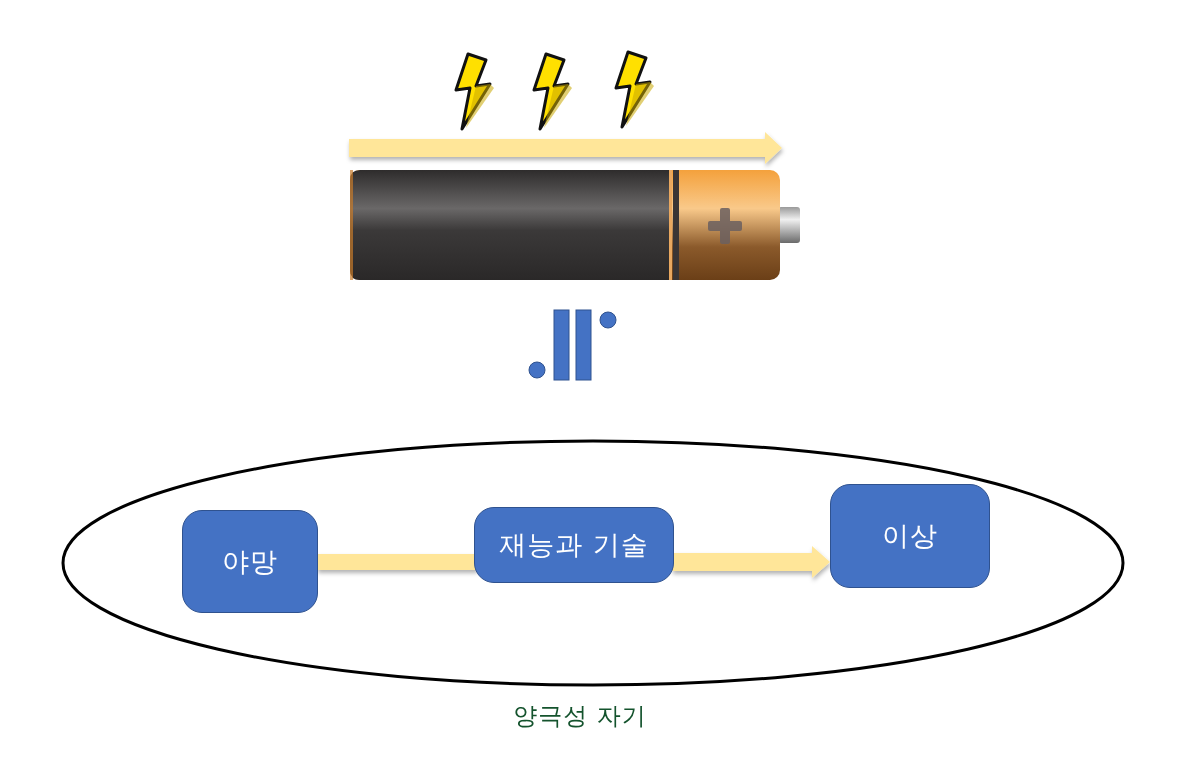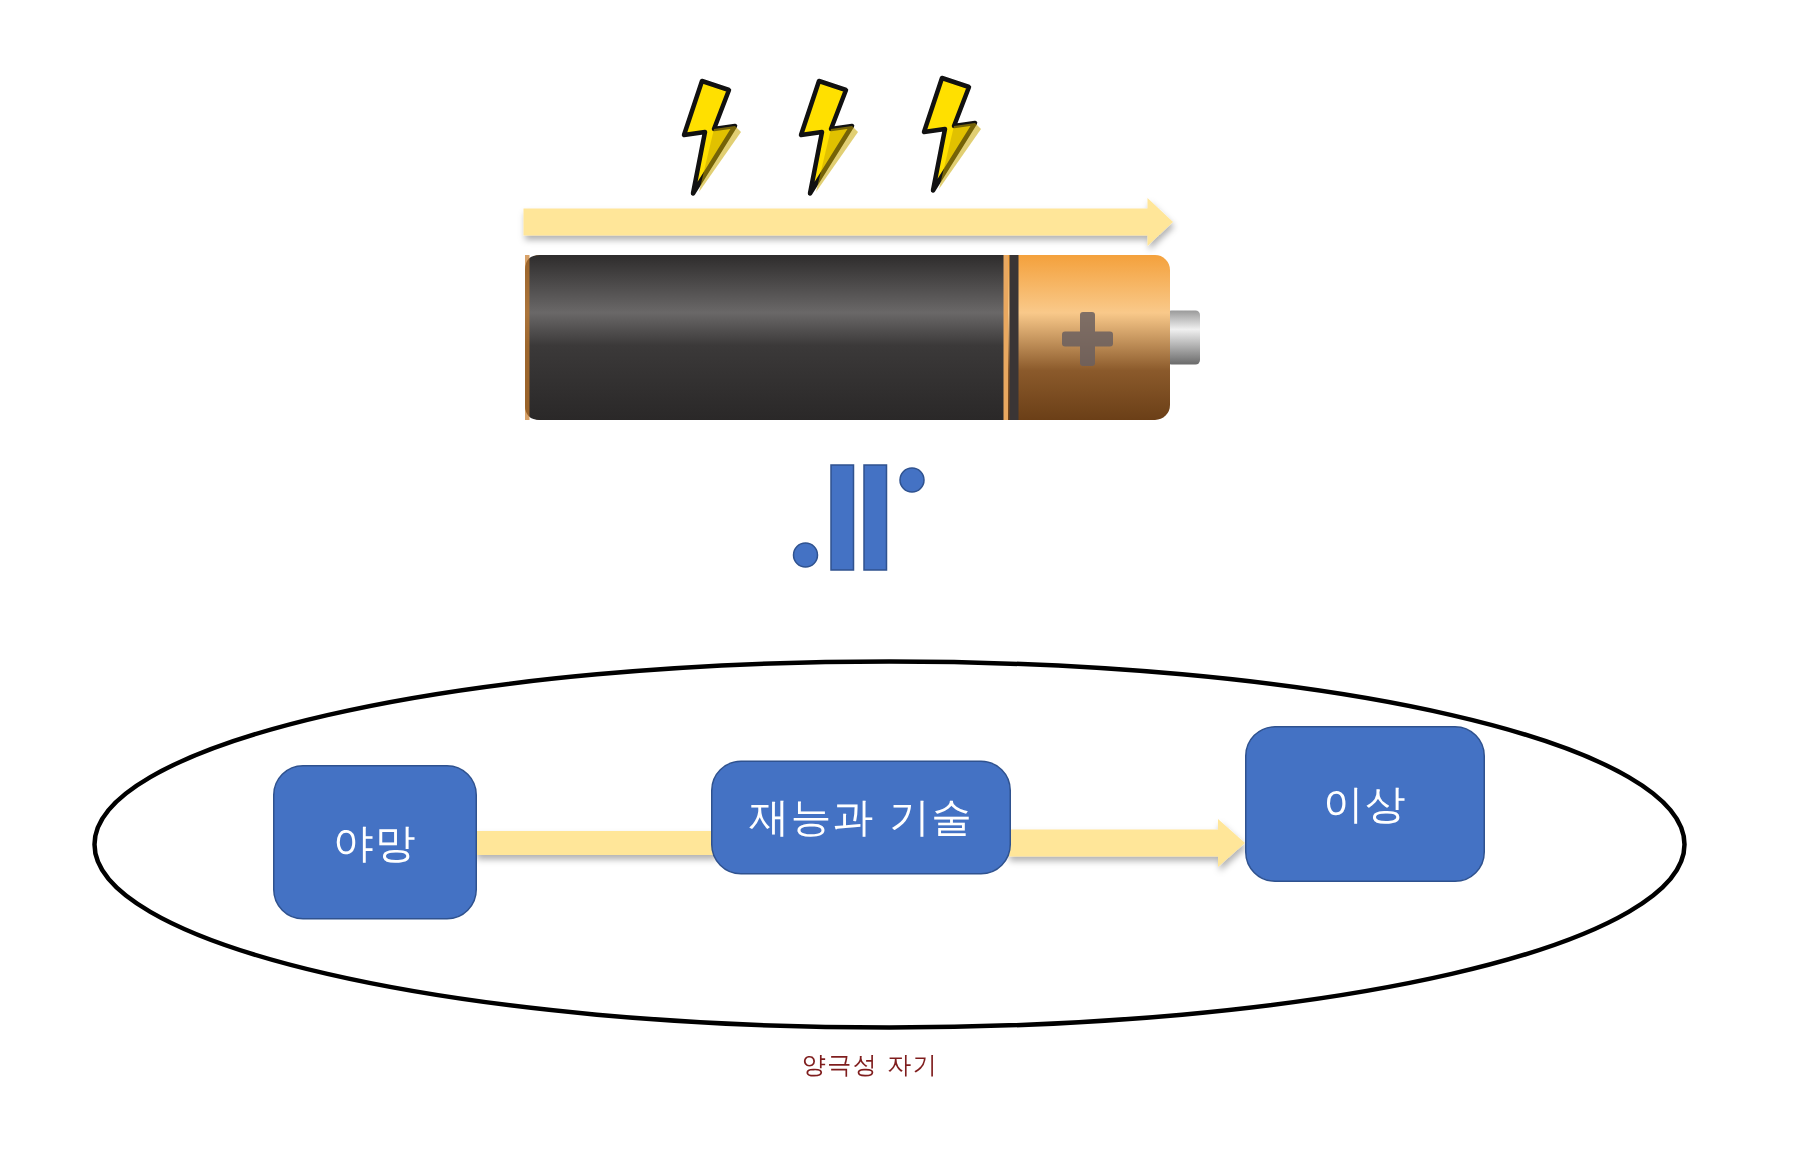--- a/index.html
+++ b/index.html
@@ -8,21 +8,21 @@
   svg.layer { position: absolute; left: 0; top: 0; }
 
   .box {
     position: absolute; background: #4472C4; border: 1.5px solid #2F528F;
     border-radius: 20px; color: #ffffff; display: flex; align-items: center;
     justify-content: center; font-size: 27px; box-sizing: border-box;
     letter-spacing: 1px;
   }
   .caption {
     position: absolute; left: 500px; top: 700px; width: 160px; text-align: center;
-    font-size: 16px; color: #7f1d1d; letter-spacing: 1px;
+    font-size: 24px; color: #14532d; letter-spacing: 1px;
   }
 </style>
 </head>
 <body>
 
 <svg class="layer" width="1201" height="774" viewBox="0 0 1201 774">
   <defs>
     <linearGradient id="bodyGrad" x1="0" y1="0" x2="0" y2="1">
       <stop offset="0" stop-color="#2e2c2c"></stop>
       <stop offset="0.35" stop-color="#6a6868"></stop>

